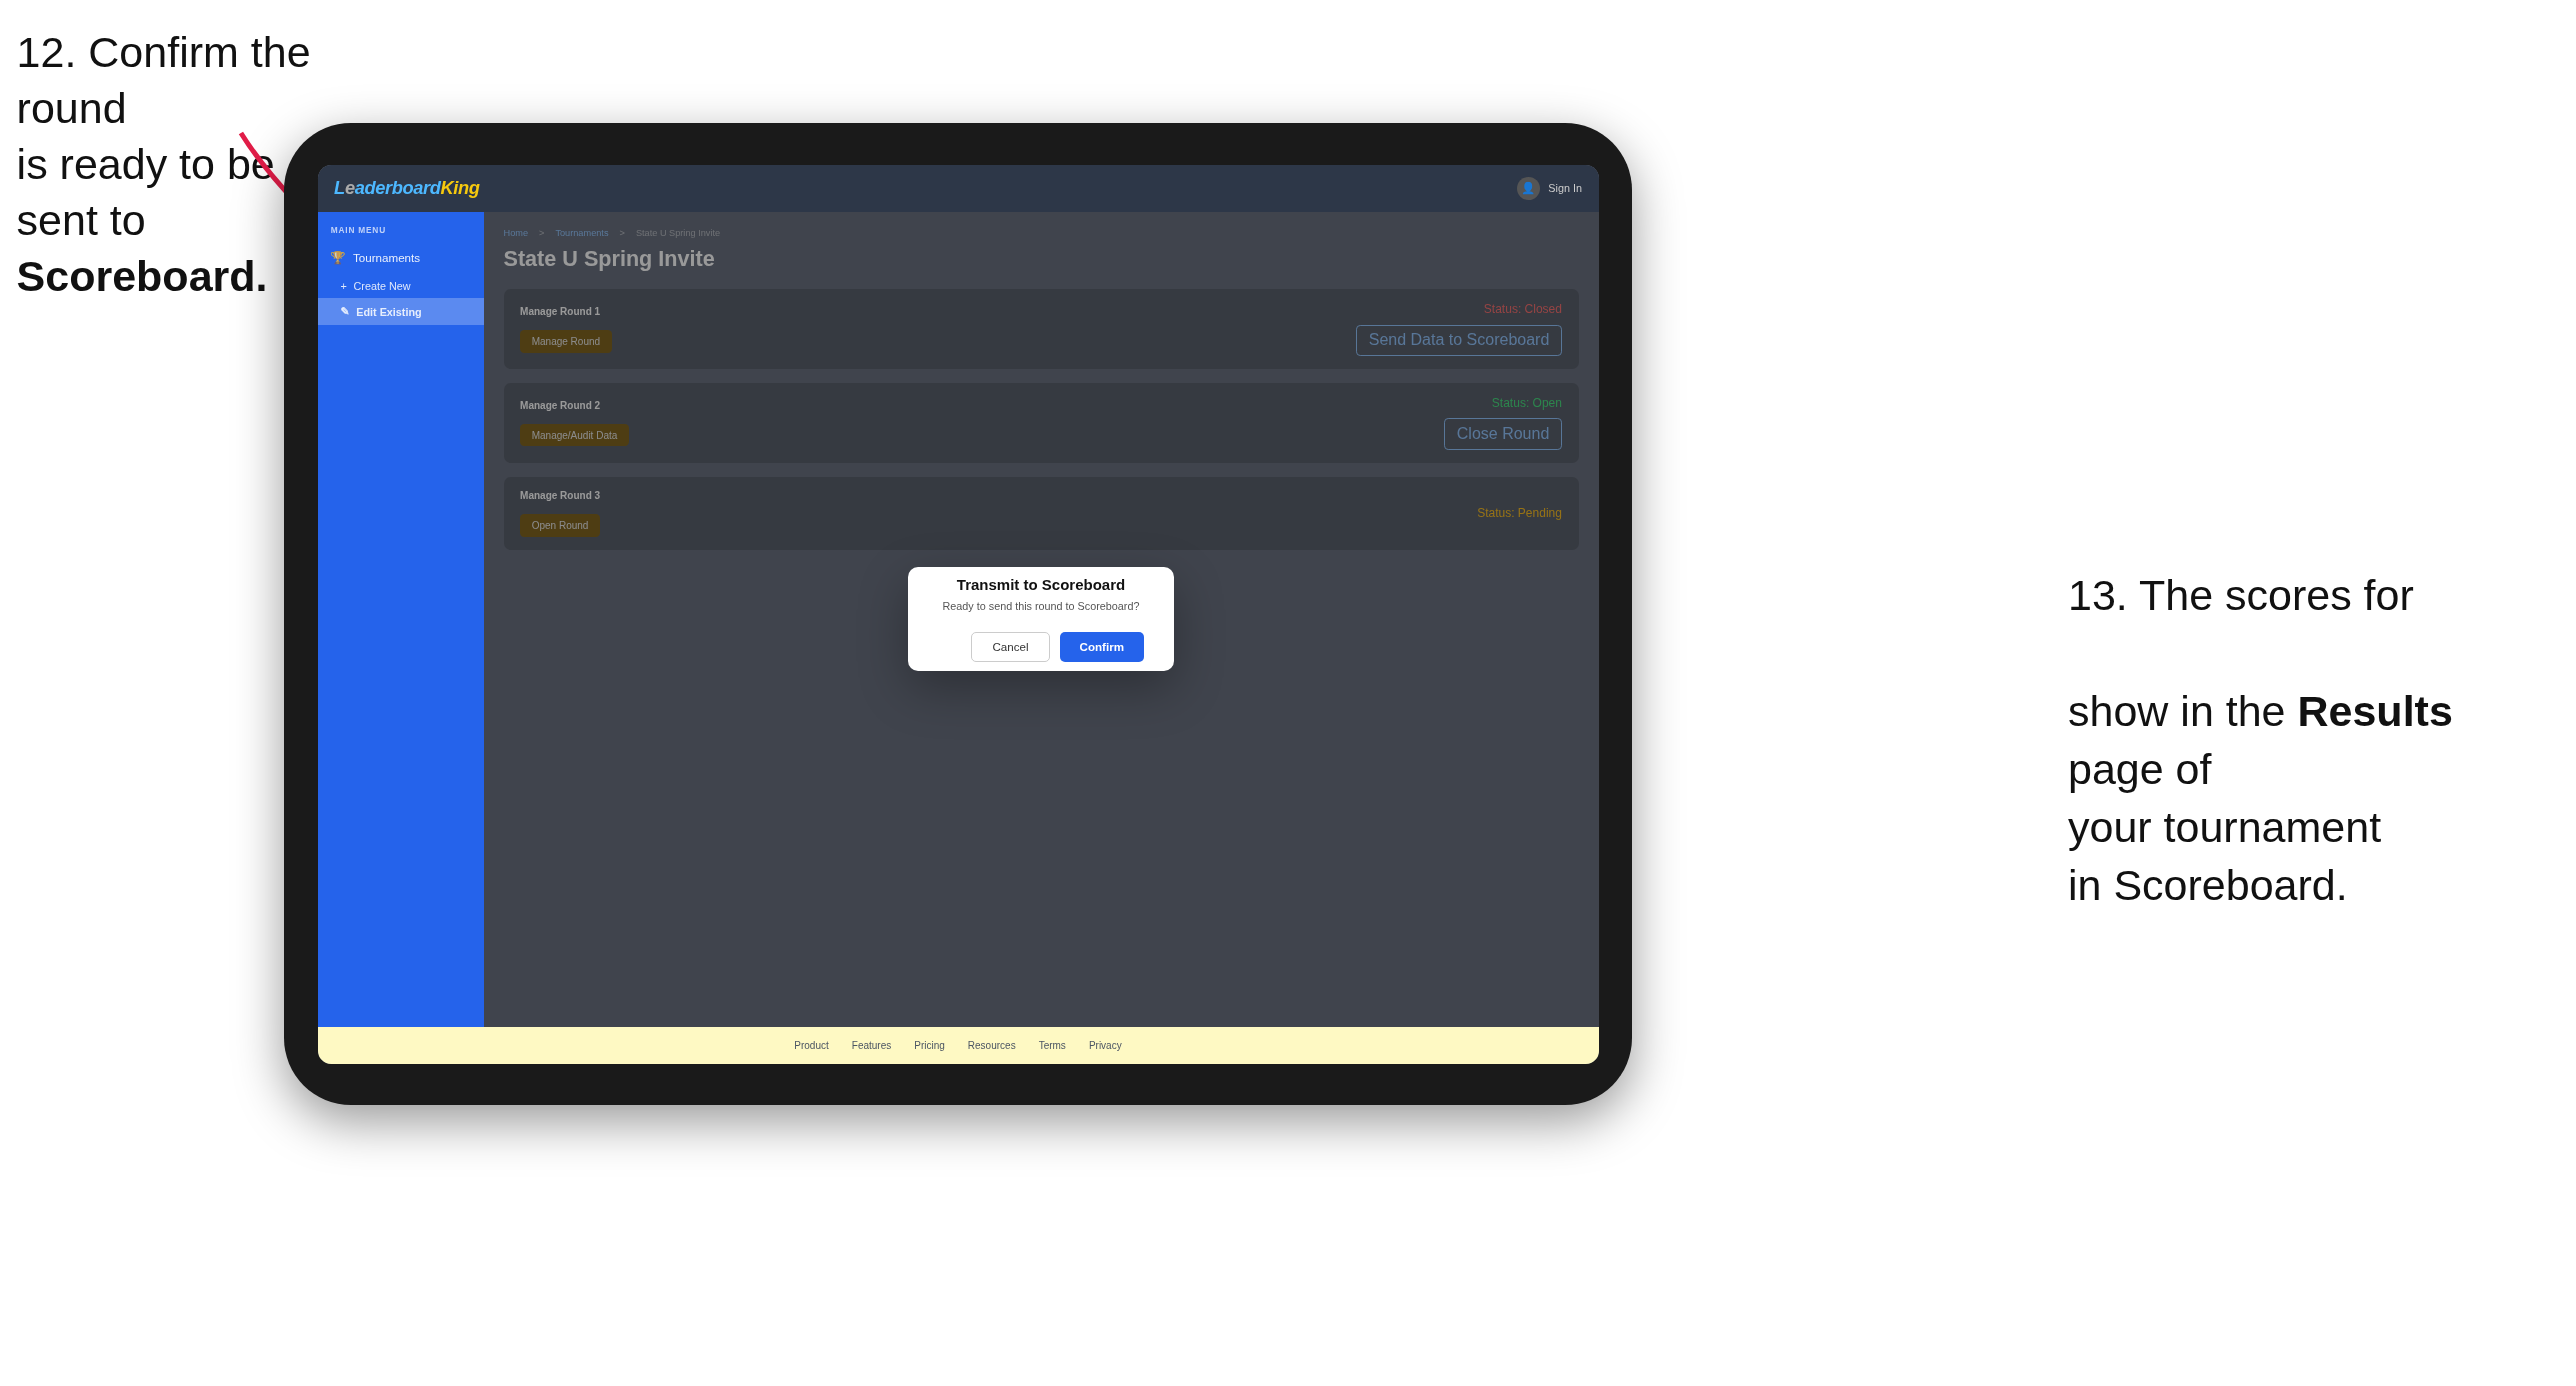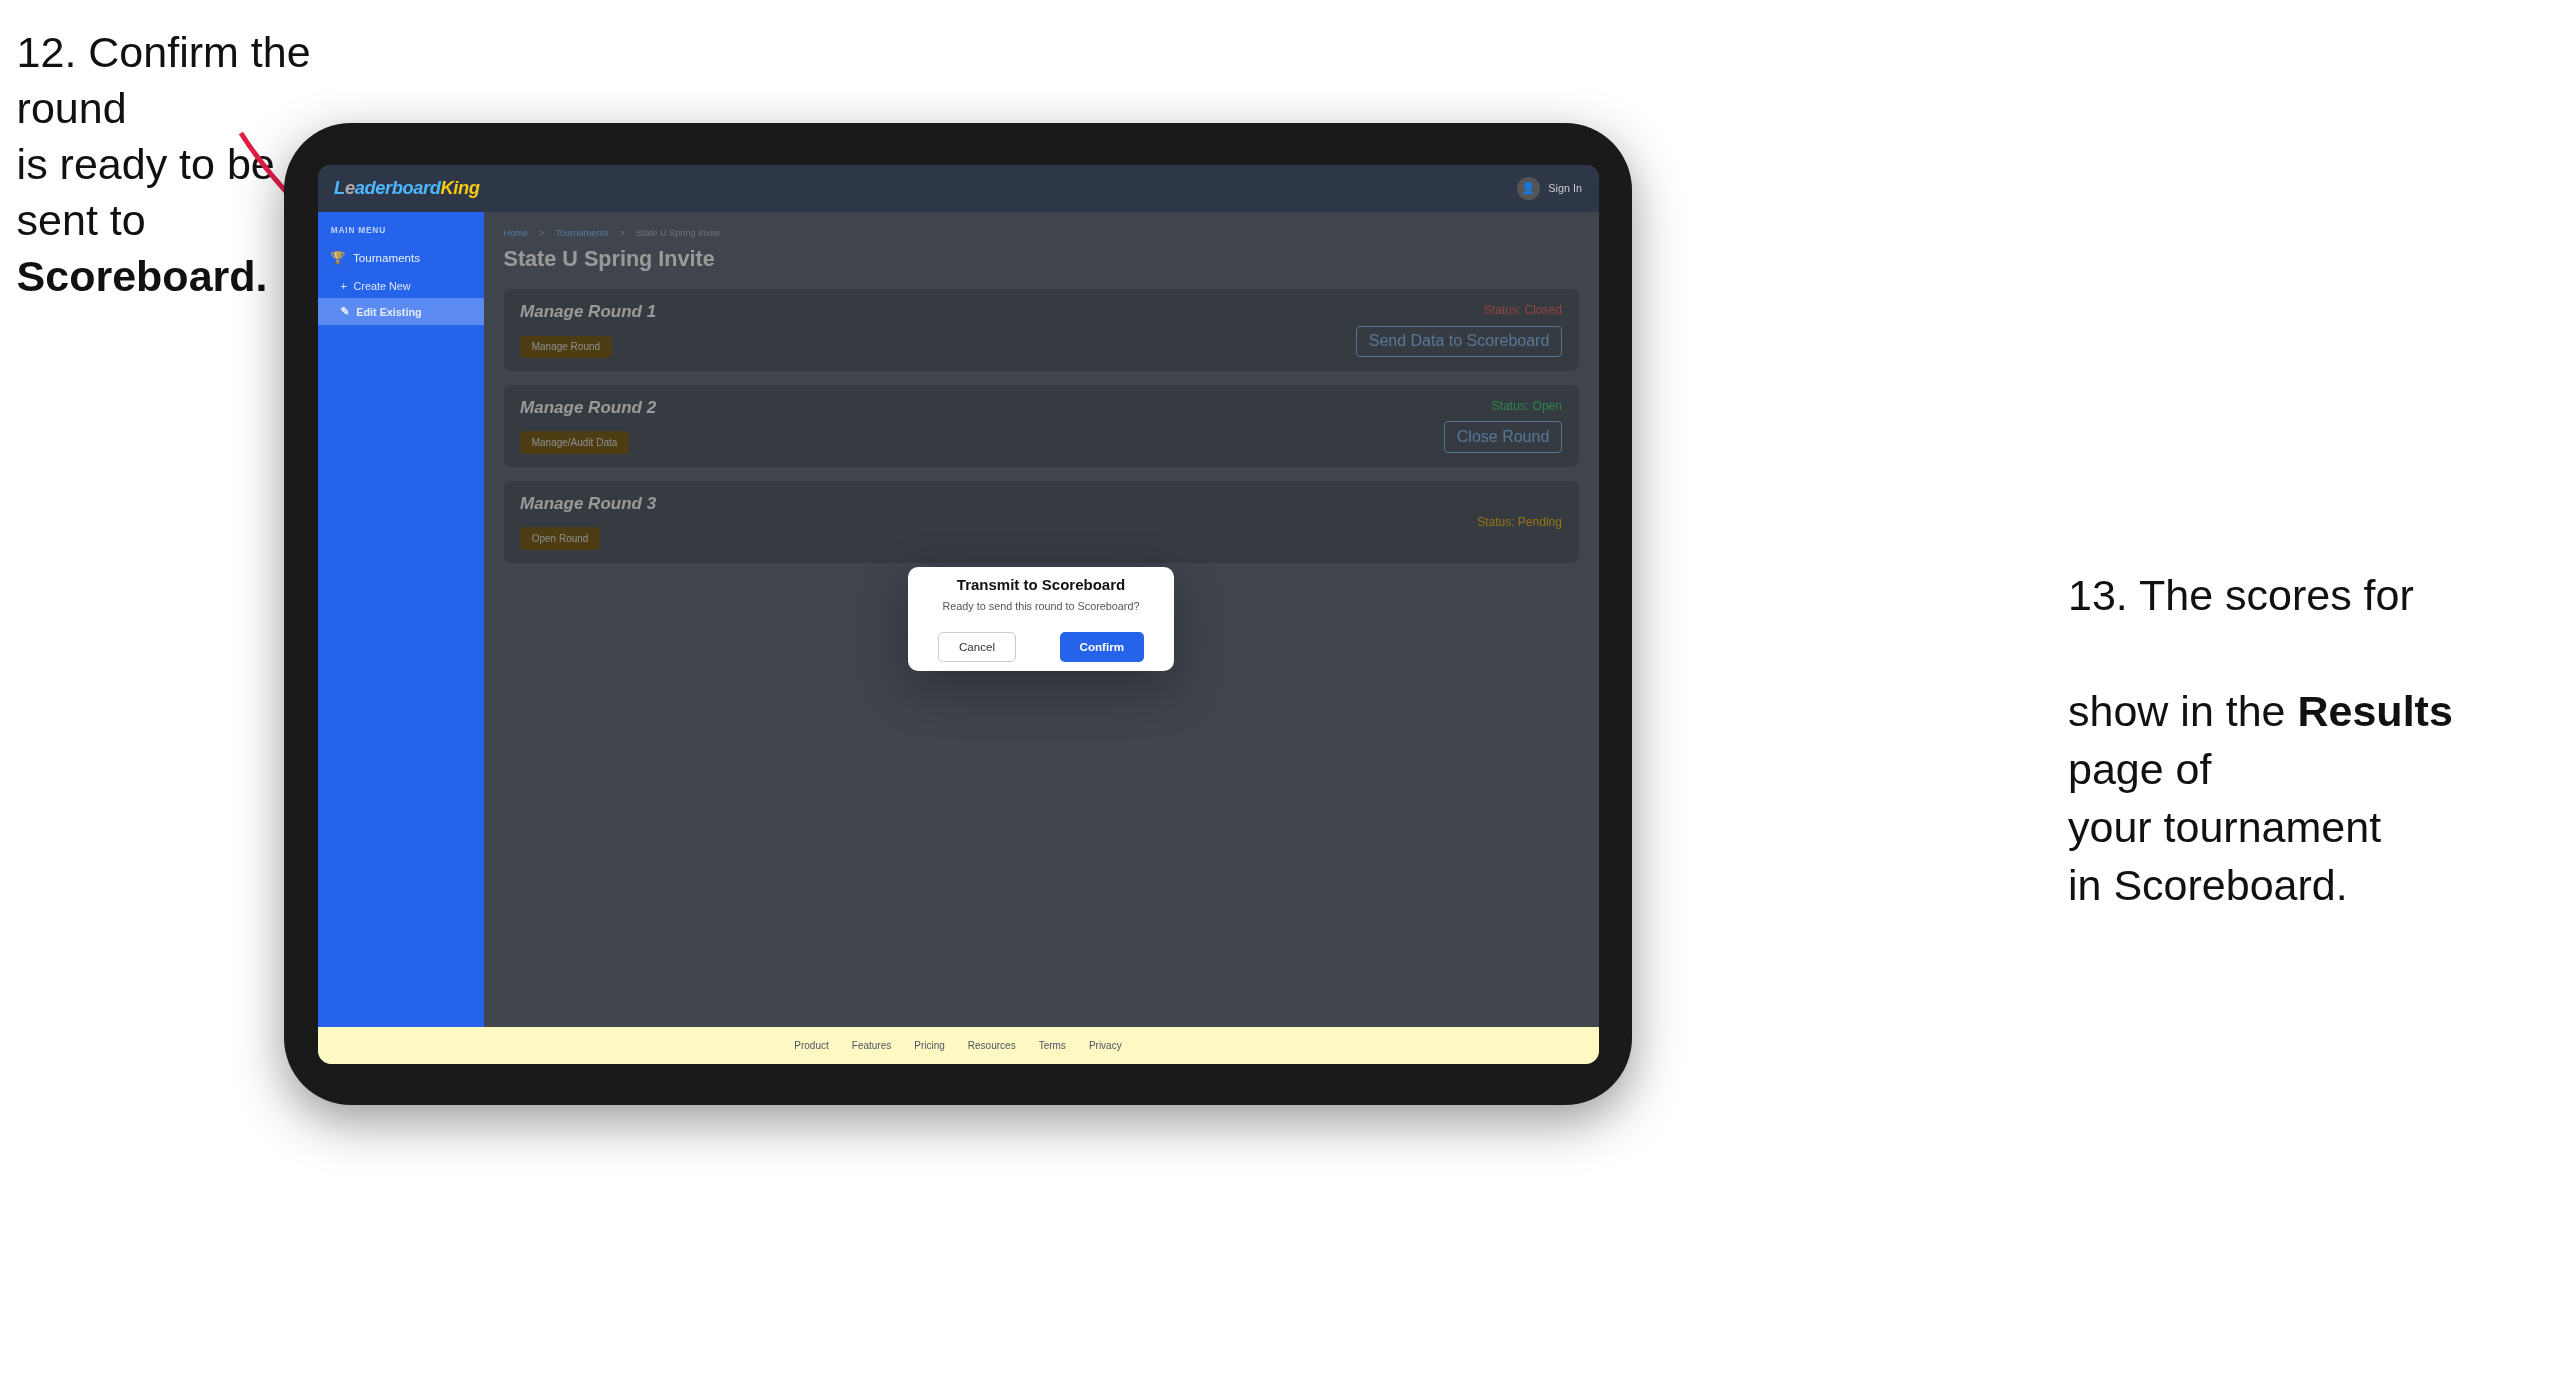--- a/index.html
+++ b/index.html
@@ -237,25 +237,24 @@
       justify-content: space-between;
     }
 
     .round-left {
       display: flex;
       flex-direction: column;
       gap: 8.3px;
     }
 
     .round-title {
-      font-size: 17px;
+      font-size: 10px;
       font-weight: 700;
       color: #fff;
       margin-bottom: 5px;
-      font-style: italic;
     }
 
     .round-actions {
       display: flex;
       gap: 6.7px;
       align-items: center;
     }
 
     .btn-brown {
       background: #8B6914;
@@ -344,21 +343,21 @@
 
     .modal-subtitle {
       font-size: 10.8px;
       color: #555;
       margin-bottom: 20px;
     }
 
     .modal-buttons {
       display: flex;
       gap: 10px;
-      justify-content: space-between;
+      justify-content: flex-end;
     }
 
     .btn-cancel {
       background: #fff;
       color: #333;
       border: 0.8px solid #ccc;
       border-radius: 5px;
       padding: 7.5px 20px;
       font-size: 11.6px;
       cursor: pointer;

